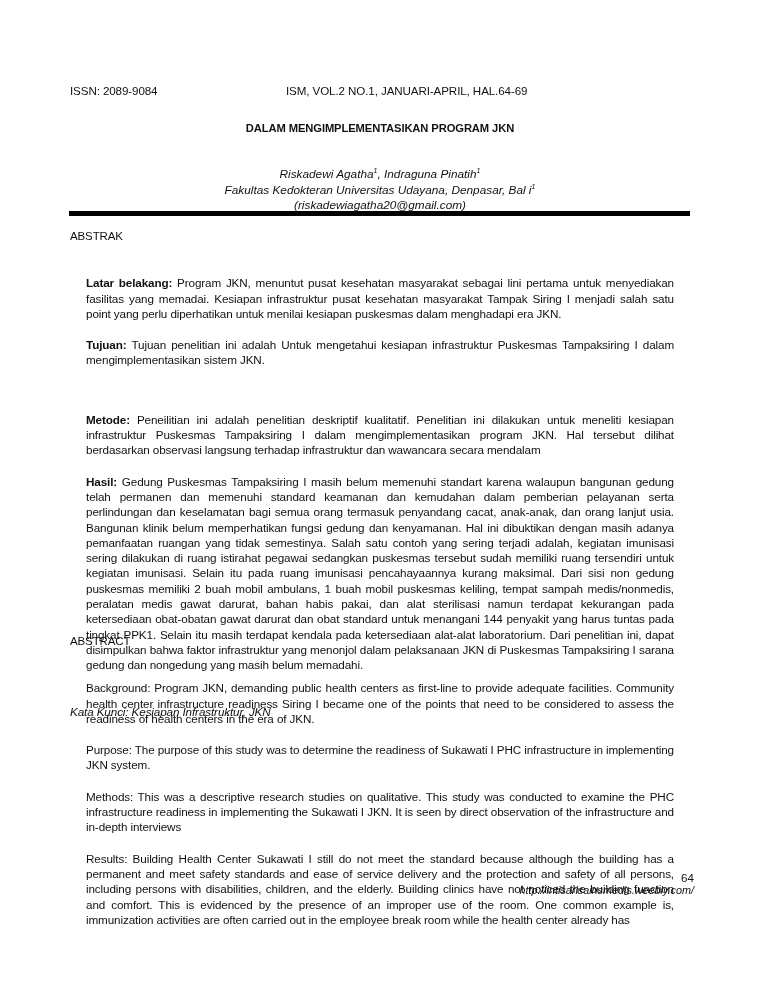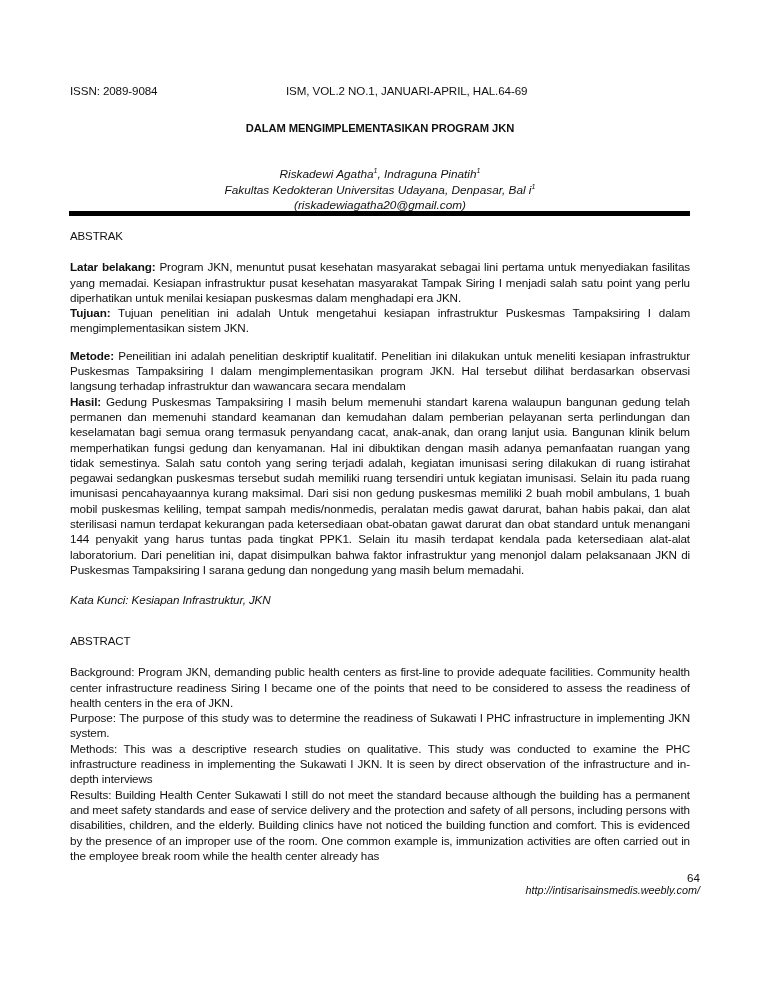--- a/index.html
+++ b/index.html
@@ -25,25 +25,25 @@
   .authors sup { font-size: 7px; vertical-align: 5px; line-height: 0; }
   .rule {
     position: absolute; top: 211px; left: 69px; width: 621px; height: 5px;
     background: #000;
   }
   .body {
     position: absolute; left: 70px; width: 620px;
     font-size: 11.7px; line-height: 15.3px; letter-spacing: -0.12px;
   }
   .h { font-weight: normal; font-size: 11.5px; }
-  .p { text-align: justify; margin: 0; }
+  .p { text-align: justify; margin: 16px; }
   .p b { font-weight: bold; }
   .kw { font-style: italic; }
   .footer {
-    position: absolute; left: 76px; width: 624px; text-align: right;
+    position: absolute; left: 70px; width: 624px; text-align: right;
     font-size: 11.6px;
   }
   .footer .url { font-style: italic; font-size: 10.8px; }
 </style>
 </head>
 <body>
 
 <div class="hdr">
   <span class="issn">ISSN: 2089-9084</span>
   <span class="vol">ISM, VOL.2 NO.1, JANUARI-APRIL, HAL.64-69</span>

